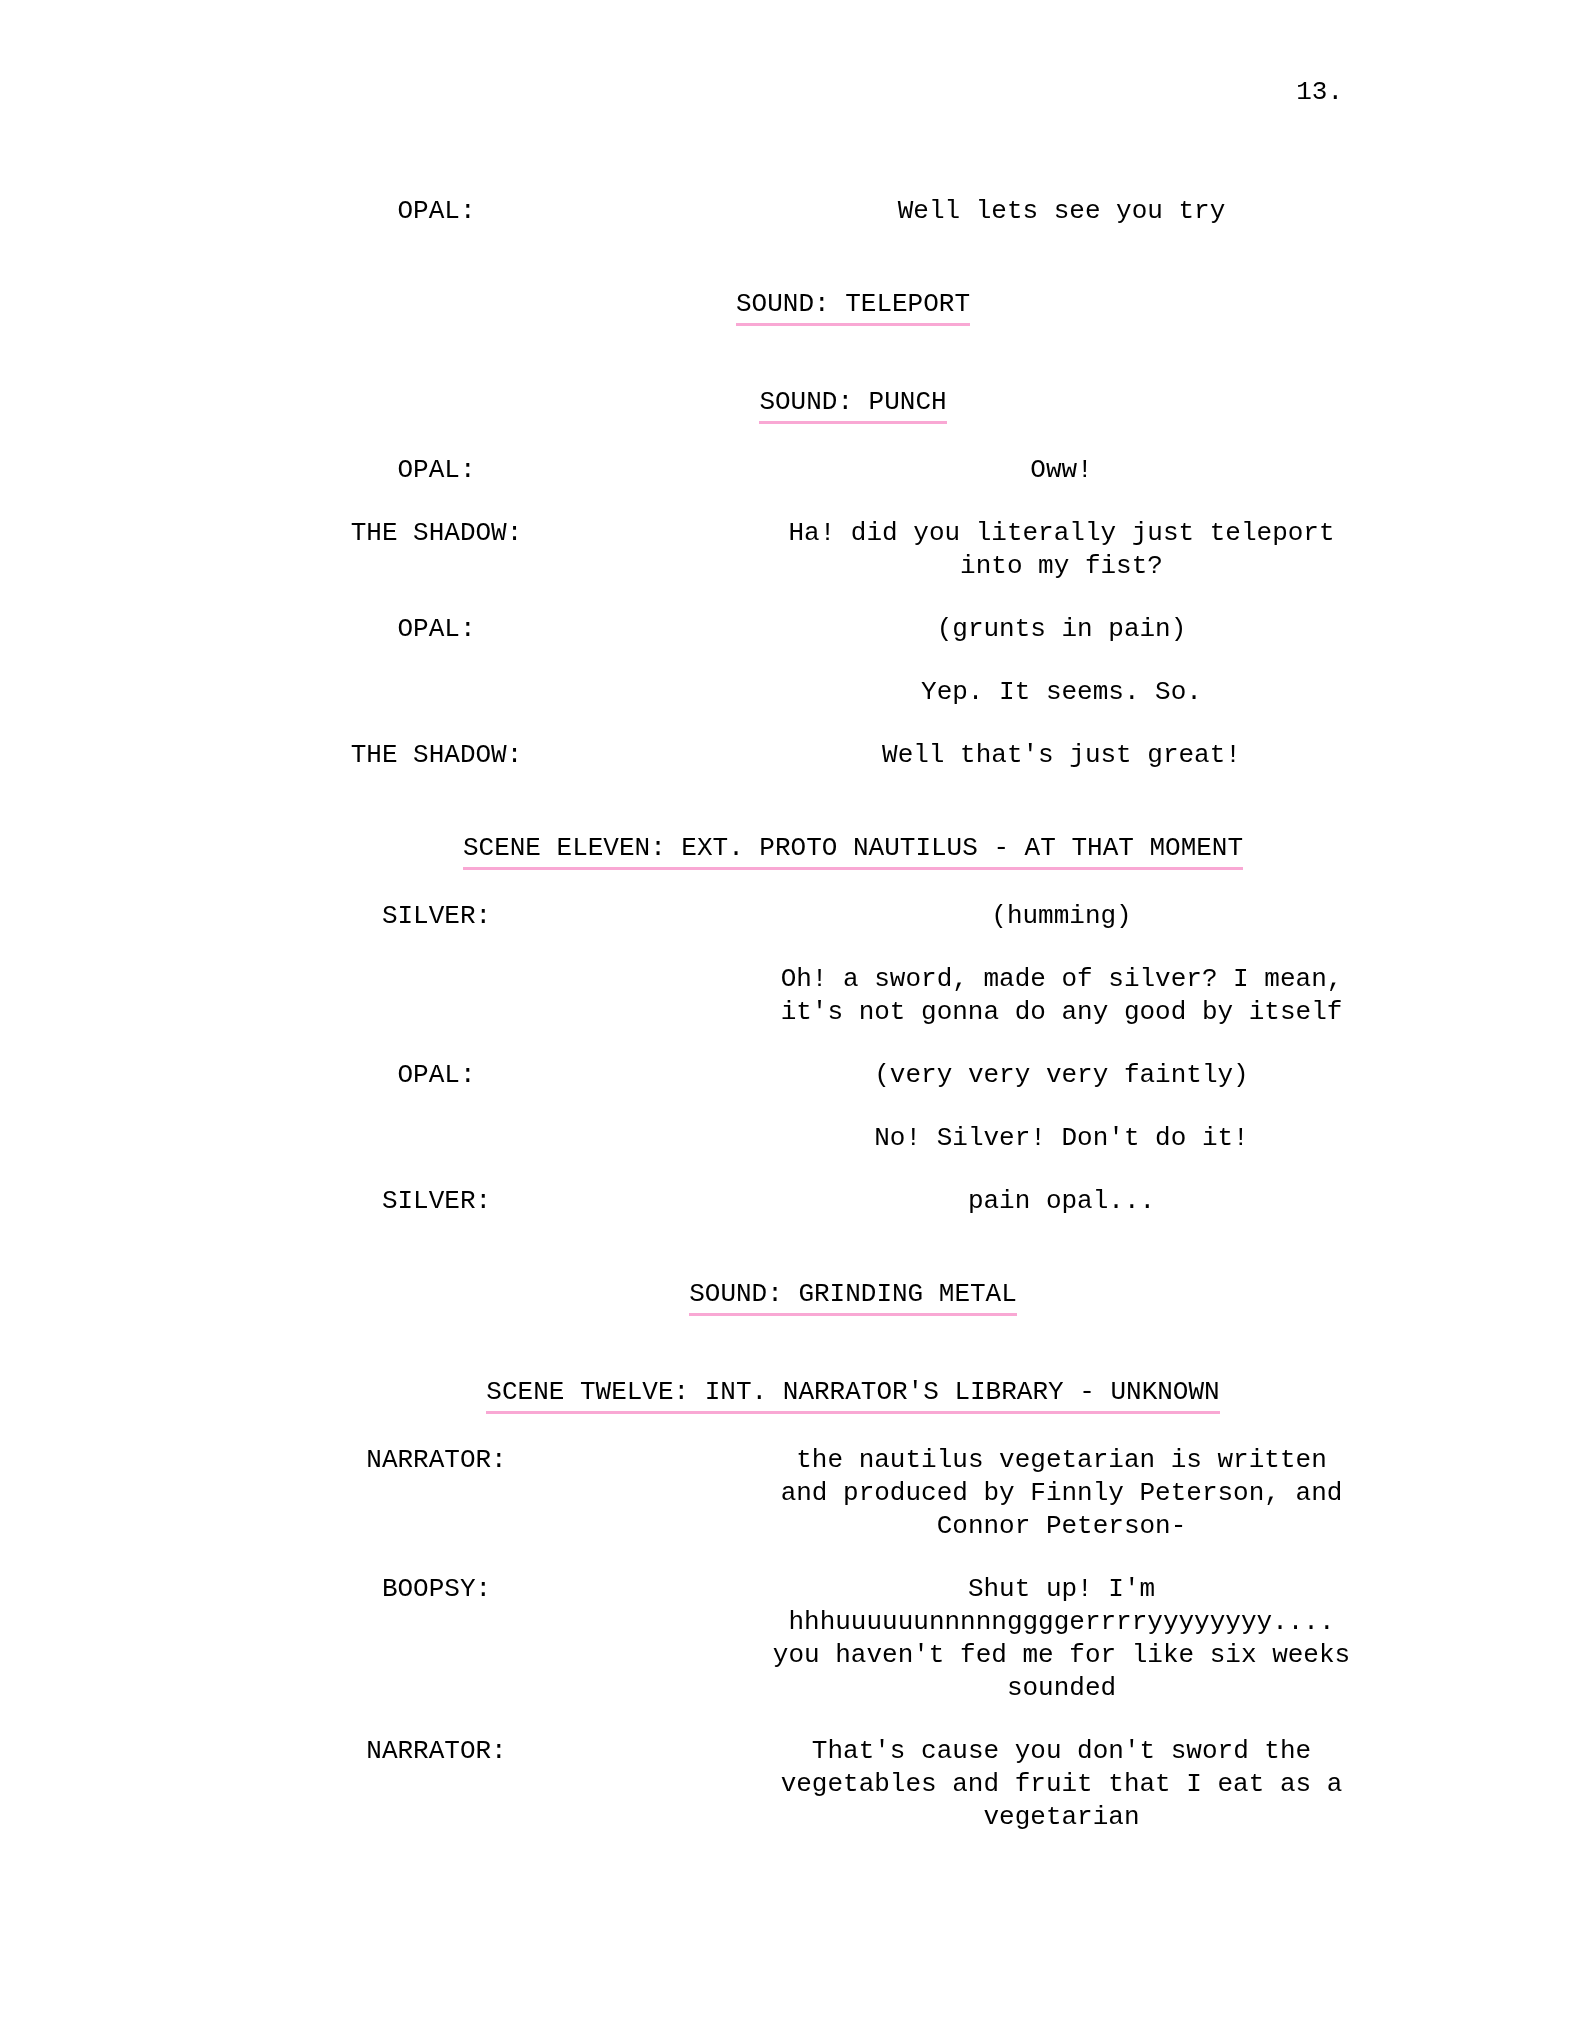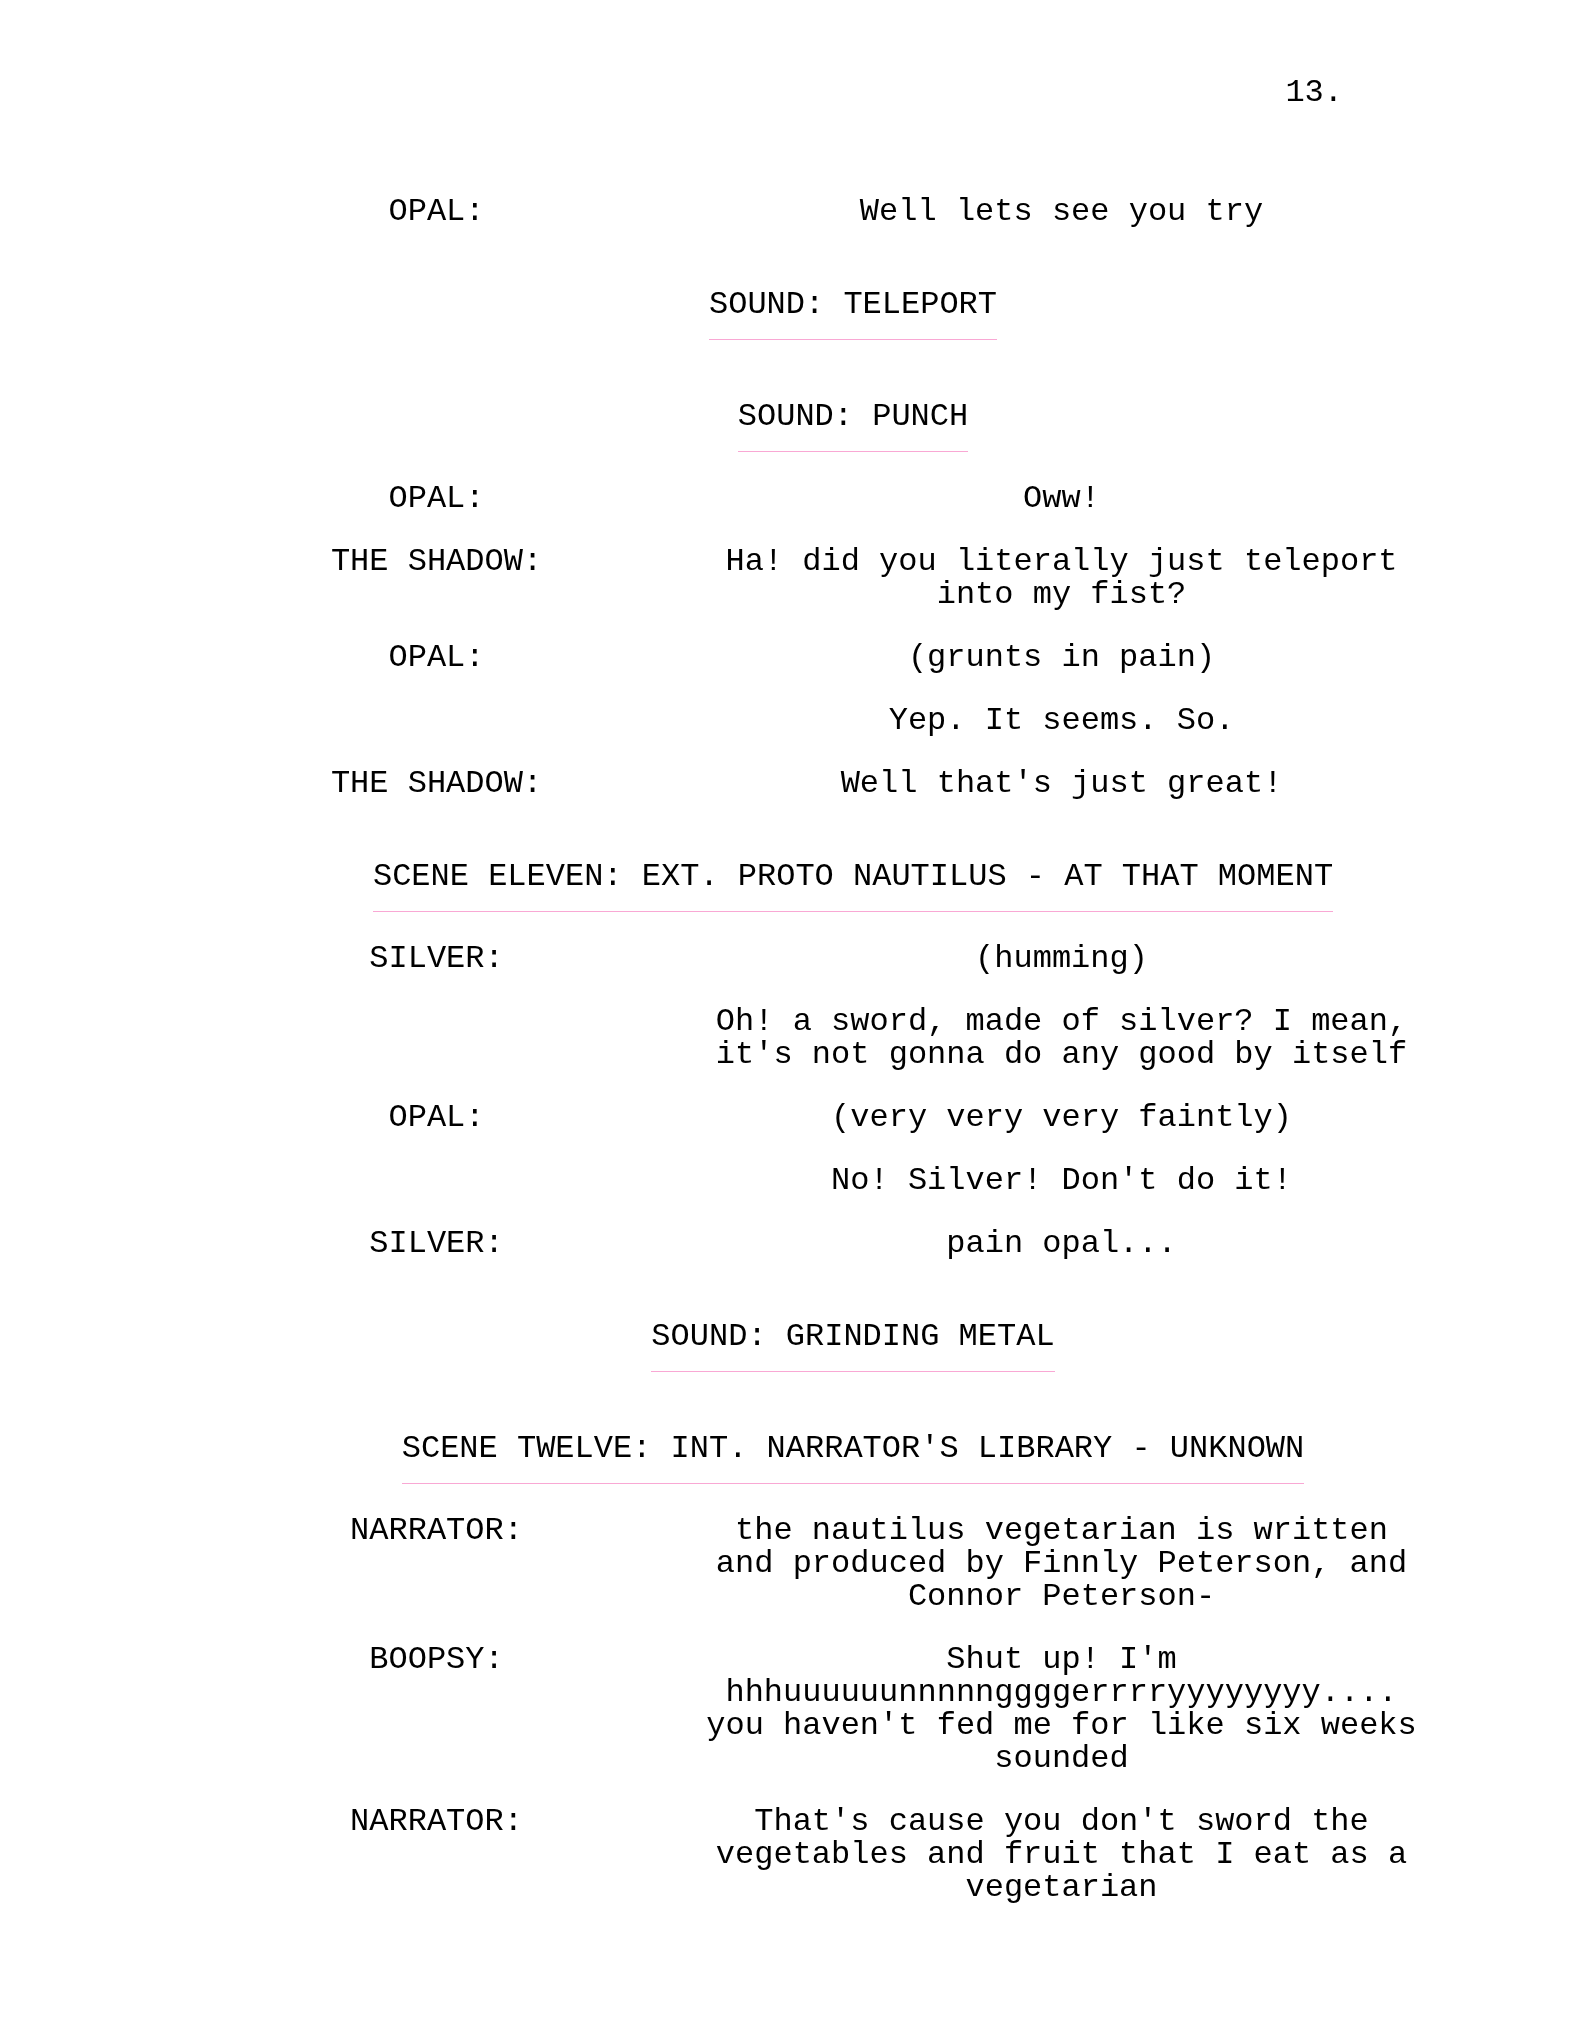--- a/index.html
+++ b/index.html
@@ -7,21 +7,21 @@
     padding: 0;
     background: #ffffff;
   }
   .page {
     position: relative;
     width: 1576px;
     height: 2040px;
     background: #ffffff;
     color: #000000;
     font-family: "Liberation Mono", "DejaVu Sans Mono", monospace;
-    font-size: 32px;
+    font-size: 26px;
     line-height: 33px;
     overflow: hidden;
   }
   .page-number {
     position: absolute;
     top: 76px;
     right: 233px;
     white-space: pre;
   }
   .script-body {
@@ -48,22 +48,22 @@
     white-space: pre;
   }
   .line { white-space: pre; }
   .block.sound, .block.scene {
     margin-top: 60px;
     margin-bottom: 30px;
   }
   .script-body > .block:first-child { margin-top: 0; }
   .cue-text {
     display: inline-block;
-    border-bottom: 1px solid #f9a8d4;
-    padding-bottom: 18px;
+    border-bottom: 3px solid #f9a8d4;
+    padding-bottom: 2px;
     white-space: pre;
   }
   .block.scene .cue-text {
     font-weight: normal;
   }
 </style>
 </head>
 <body>
 
 <div class="page">

